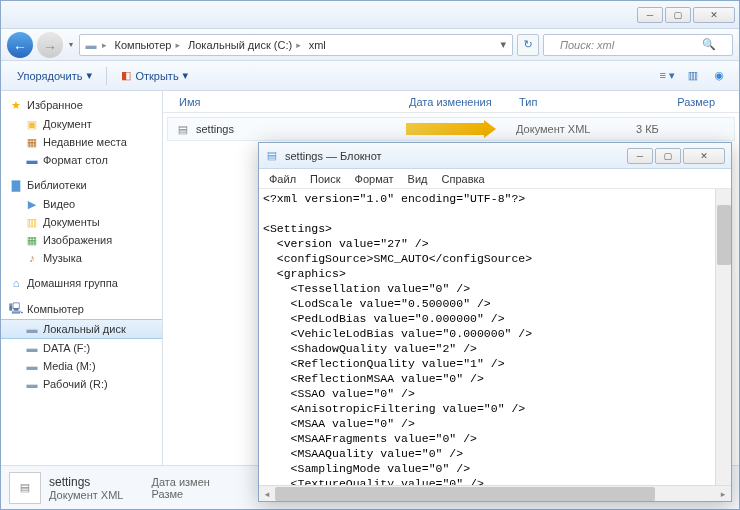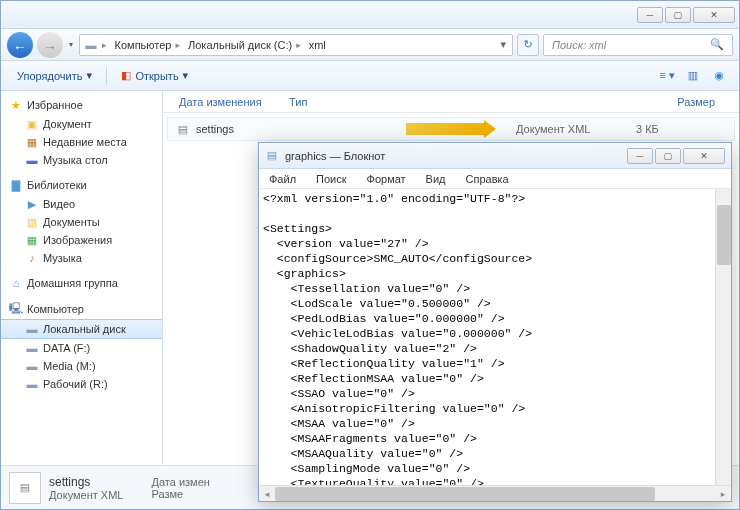--- a/index.html
+++ b/index.html
@@ -11,21 +11,21 @@
   .win-btn.close { width: 42px; }
   
   .navbar { height: 32px; background: linear-gradient(#fafcfe, #eaf0f8); border-bottom: 1px solid #d0dae8; display: flex; align-items: center; padding: 0 6px; gap: 4px; }
   .nav-circle { width: 26px; height: 26px; border-radius: 50%; background: linear-gradient(#5ba8e8, #2668c0); display: flex; align-items: center; justify-content: center; color: #fff; font-size: 14px; }
   .nav-circle.fwd { background: linear-gradient(#e8e8e8,#ccc); color: #888; }
   .dropdown-arrow { color: #666; font-size: 8px; padding: 0 2px; }
   .address-bar { flex: 1; height: 22px; border: 1px solid #b8c8db; background: #fff; display: flex; align-items: center; font-size: 11px; color: #333; border-radius: 2px; }
   .bc-item { padding: 0 4px; display:flex; align-items:center; gap:4px; height:100%; }
   .bc-sep { color: #888; font-size:9px; }
   .refresh-btn { width: 22px; height: 22px; border: 1px solid #b8c8db; background: #f5f8fb; display:flex; align-items:center; justify-content:center; color:#3873b8; border-radius:2px; }
-  .search-box { width: 190px; height: 22px; border: 1px solid #b8c8db; background: #fff; display: flex; align-items: center; padding: 0 8px; color: #888; font-style: italic; border-radius:2px; }
+  .search-box { width: 190px; height: 22px; border: 1px solid #b8c8db; background: #fff; display: flex; align-items: center; padding: 0 16px; color: #888; font-style: italic; border-radius:2px; }
   .search-box .mag { margin-left:auto; color:#3873b8; font-style:normal; }
   
   .toolbar { height: 30px; background: linear-gradient(#f8fbfe, #e8f0fa); border-bottom: 1px solid #d0dae8; display: flex; align-items: center; padding: 0 8px; gap: 4px; font-size: 11px; }
   .tb-btn { padding: 4px 8px; color: #1e4e8e; display:flex; align-items:center; gap:4px; }
   .tb-sep { width:1px; height:18px; background:#c8d4e2; margin:0 2px; }
   .tb-right { margin-left:auto; display:flex; gap:2px; }
   .tb-icon-btn { width:24px; height:20px; display:flex; align-items:center; justify-content:center; color:#3873b8; }
   
   .body-area { display:flex; height: calc(100% - 28px - 32px - 30px - 44px); }
   .sidebar { width: 162px; border-right: 1px solid #d8e0ea; overflow:hidden; padding:4px 0; background:#fff; }
@@ -53,21 +53,21 @@
   .details-pane { height:44px; border-top:1px solid #d8e0ea; background:#f4f8fc; display:flex; align-items:center; padding:4px 8px; gap:8px; font-size:11px; color:#666; }
   .dp-icon { width:32px; height:32px; background:#fff; border:1px solid #ccc; display:flex; align-items:center; justify-content:center; color:#888; }
   .dp-text { display:flex; flex-direction:column; }
   .dp-title { color:#333; font-size:12px; }
   
   
   .notepad { position:absolute; left:258px; top:142px; width:474px; height:360px; border:1px solid #8ba8c8; background:#fff; box-shadow:0 4px 20px rgba(0,0,0,.25); }
   .np-titlebar { height:26px; background:linear-gradient(#f5f9fd,#e4eef9); border-bottom:1px solid #c8d8eb; display:flex; align-items:center; padding:0 6px; gap:6px; font-size:11px; color:#333; }
   .np-titlebar .icon-sq { color:#6898d0; }
   .np-titlebar .btns { margin-left:auto; display:flex; gap:2px; }
-  .np-menu { height:20px; border-bottom:1px solid #e4e8ec; display:flex; align-items:center; padding:0 4px; gap:8px; font-size:11px; color:#333; }
+  .np-menu { height:20px; border-bottom:1px solid #e4e8ec; display:flex; align-items:center; padding:0 4px; gap:2px; font-size:11px; color:#333; }
   .np-menu span { padding:2px 6px; }
   .np-body { position:relative; height:calc(100% - 26px - 20px - 16px); overflow:hidden; }
   .np-text { font-family:"Courier New",monospace; font-size:11.5px; line-height:15px; white-space:pre; padding:2px 4px; color:#000; }
   .np-vscroll { position:absolute; right:0; top:0; width:16px; height:100%; background:#f0f0f0; border-left:1px solid #ddd; }
   .np-vthumb { position:absolute; top:16px; width:14px; left:1px; height:60px; background:#c8c8c8; border-radius:2px; }
   .np-hscroll { height:16px; background:#f0f0f0; border-top:1px solid #ddd; position:relative; }
   .np-hthumb { position:absolute; left:16px; top:1px; height:14px; width:380px; background:#c8c8c8; border-radius:2px; }
   .np-harrow { position:absolute; top:0; width:16px; height:16px; display:flex; align-items:center; justify-content:center; color:#888; font-size:9px; }
 </style>
 </head>
@@ -130,21 +130,21 @@
         <div class="sb-item">
             <span class="icon-sq folder">▣</span>
             <span>Документ</span>
           </div>
         <div class="sb-item">
             <span class="icon-sq" style="color:#c07830;">▦</span>
             <span>Недавние места</span>
           </div>
         <div class="sb-item">
             <span class="icon-sq" style="color:#4878c8;">▬</span>
-            <span>Музыка стол</span>
+            <span>Формат стол</span>
           </div>
       </div>
       <div class="sb-group">
         <div class="sb-header">
             <span class="icon-sq" style="color:#5898d8;">▇</span>
             <span>Библиотеки</span>
           </div>
         <div class="sb-item">
             <span class="icon-sq" style="color:#5898d8;">▶</span>
             <span>Видео</span>
@@ -187,20 +187,21 @@
           </div>
         <div class="sb-item">
             <span class="icon-sq drive">▬</span>
             <span>Рабочий (R:)</span>
           </div>
       </div>
     </div>
 
     <div class="content">
       <div class="col-headers">
+        <div class="col name">Имя</div>
         <div class="col mod">Дата изменения</div>
         <div class="col type">Тип</div>
         <div class="col size">Размер</div>
       </div>
       <div class="file-row">
         <div class="name">
             <span class="icon-sq" style="color:#888;">▤</span>
             <span>settings</span>
           </div>
         <div class="mod">
@@ -221,21 +222,21 @@
     <div class="dp-text" style="margin-left:20px;">
       <span>Дата измен</span>
       <span>Разме</span>
     </div>
   </div>
 </div>
 
 <div class="notepad">
   <div class="np-titlebar">
     <span class="icon-sq">▤</span>
-    <span>graphics — Блокнот</span>
+    <span>settings — Блокнот</span>
     <div class="btns">
       <div class="win-btn">─</div>
       <div class="win-btn">▢</div>
       <div class="win-btn close">✕</div>
     </div>
   </div>
   <div class="np-menu">
     <span>Файл</span>
     <span>Поиск</span>
     <span>Формат</span>

